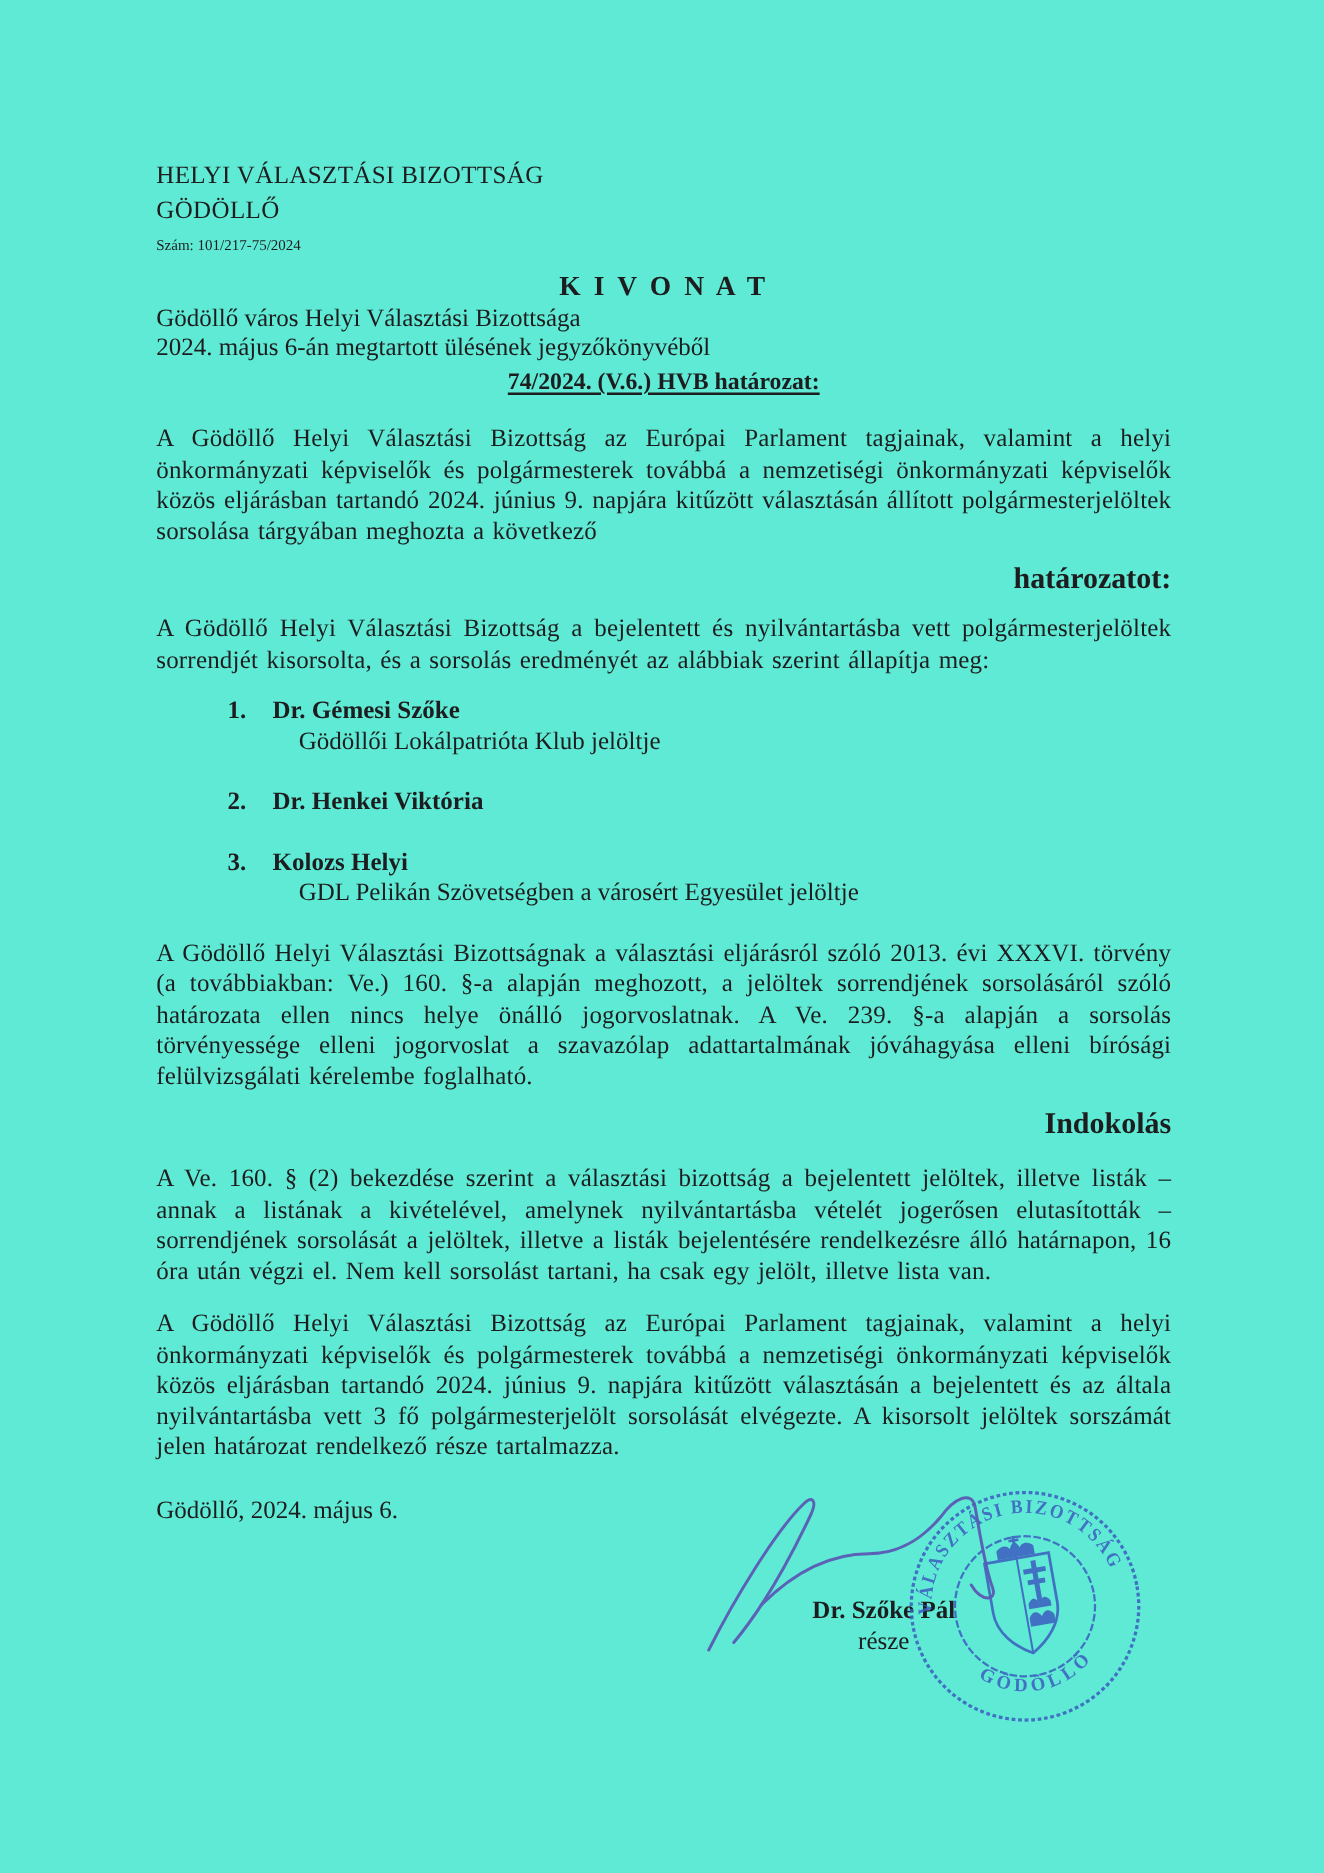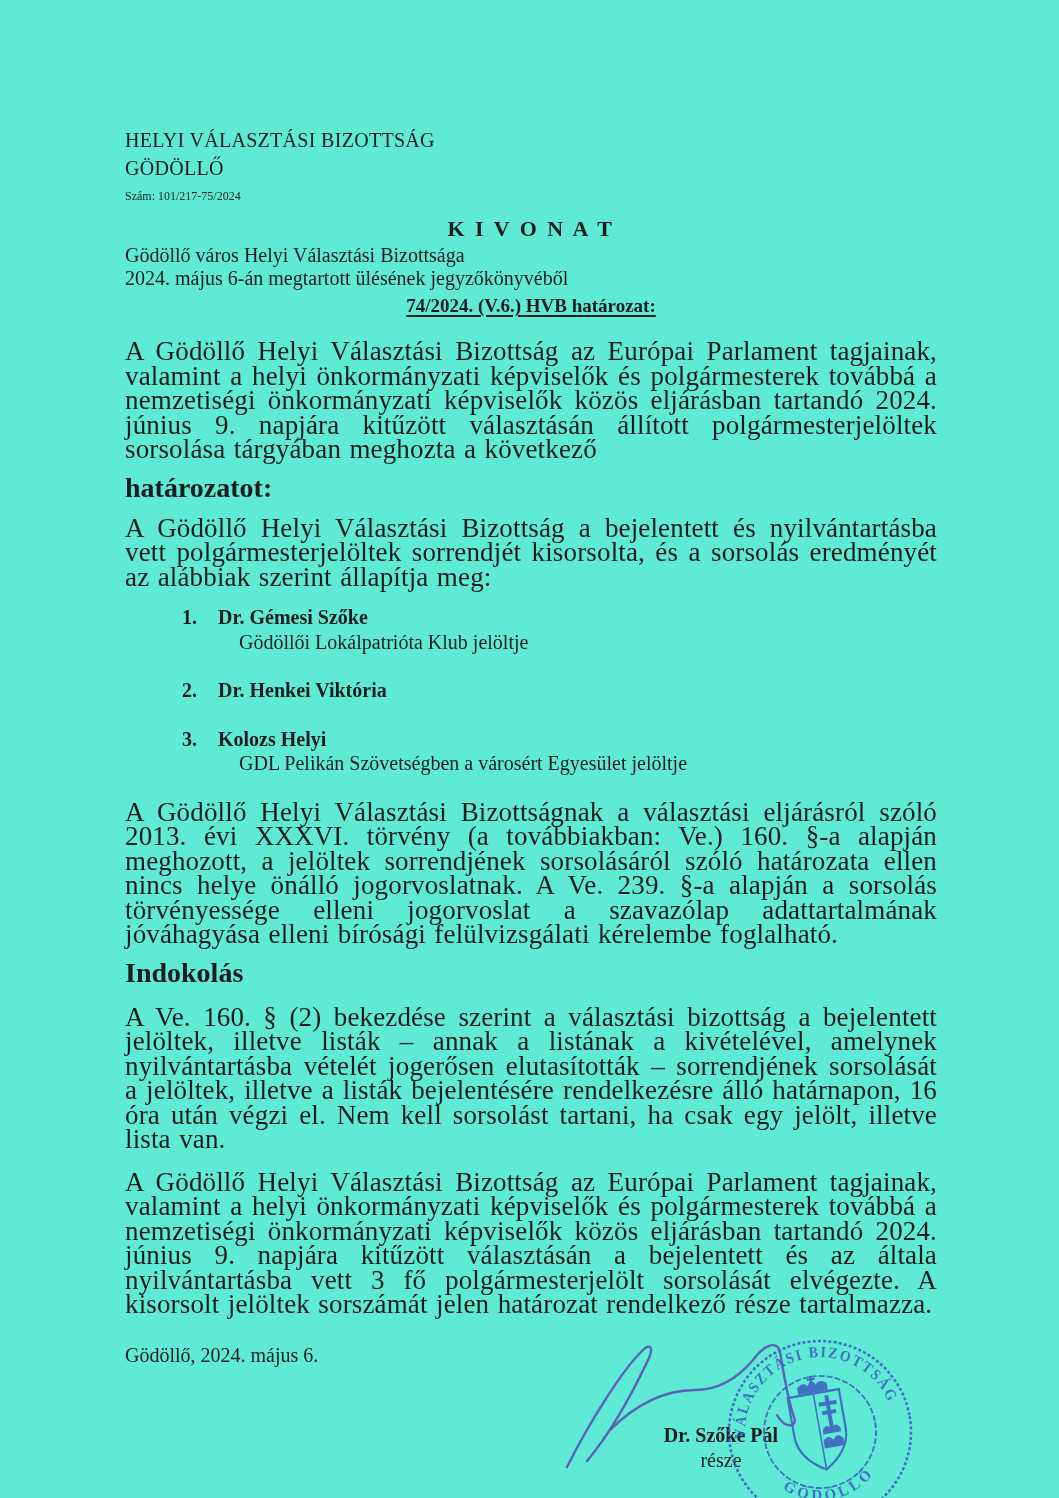--- a/index.html
+++ b/index.html
@@ -19,39 +19,39 @@
     margin-top:4px;text-align:center;font-size:22px;line-height:30px;
     font-weight:bold;letter-spacing:2.5px;
   }
   .title-sub{text-align:left;font-size:20px;line-height:23px;}
   .title-decision{
     margin-top:3px;text-align:center;font-size:19px;line-height:26px;font-weight:bold;
     text-decoration:underline;text-decoration-thickness:2px;text-underline-offset:3px;
   }
   p.body{
     margin:0;margin-top:20px;
-    font-size:27px;line-height:24.5px;text-align:justify;
+    font-size:20px;line-height:24.5px;text-align:justify;
     word-spacing:1.5px;letter-spacing:.15px;
   }
   .center-heading{
-    margin-top:14px;text-align:left;font-size:28px;line-height:24px;font-weight:bold;
+    margin-top:14px;text-align:right;font-size:24px;line-height:24px;font-weight:bold;
   }
   ol.candidates{
     list-style:none;margin:16px 0 0 0;padding:0 0 0 93px;
   }
   ol.candidates li{
     position:relative;margin-bottom:24px;font-size:20px;line-height:24.5px;
   }
   .cand-num{position:absolute;left:-36px;top:0;font-weight:bold;}
   .cand-name{font-weight:bold;}
   .cand-org{font-weight:normal;margin-left:21px;}
   .footer{position:relative;height:266px;}
   .date-line{margin-top:26px;font-size:20px;line-height:24px;}
   .signer{
-    position:absolute;left:496px;top:80px;width:200px;text-align:center;
+    position:absolute;left:482px;top:80px;width:200px;text-align:center;
     font-size:20px;line-height:25px;z-index:1;
   }
   .signer .name{font-weight:bold;}
   .stamp-svg{position:absolute;left:600px;top:-6px;z-index:2;}
   .signature-svg{position:absolute;left:432px;top:-8px;z-index:3;}
 </style>
 </head>
 <body>
 
 <div class="page">

